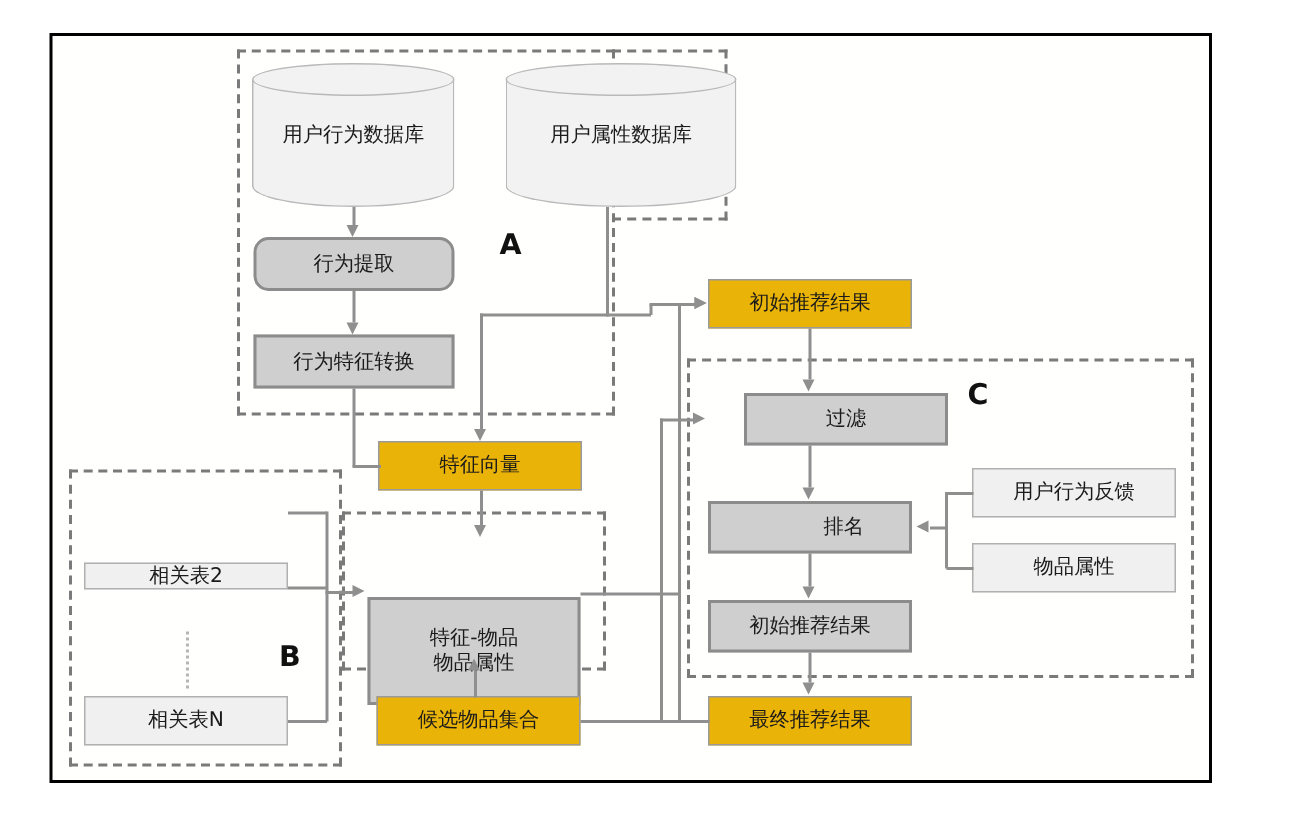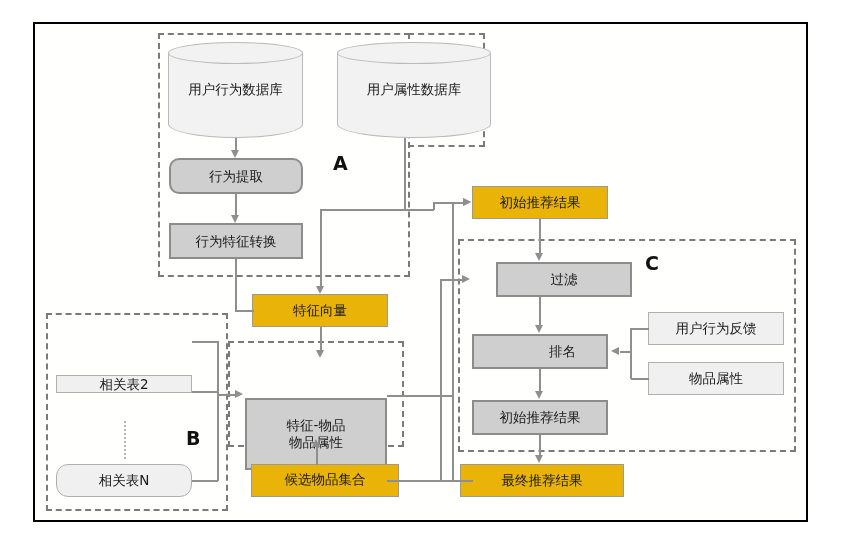--- a/index.html
+++ b/index.html
@@ -186,38 +186,38 @@
 
   <div class="node dark" style="left:169px; top:223px; width:134px; height:36px;">行为特征转换</div>
 
   <div class="node light" style="left:252px; top:294px; width:136px; height:33px;">特征向量</div>
 
 
   <div class="node lighter" style="left:56px; top:375px; width:136px; height:18px;">相关表2</div>
 
   <div class="vdots" style="left:124px; top:421px;"></div>
 
-  <div class="node lighter" style="left:56px; top:464px; width:136px; height:33px;border-radius:12px;">相关表N</div>
+  <div class="node lighter" style="left:56px; top:464px; width:136px; height:33px;">相关表N</div>
 
   <div class="node dark" style="left:245px; top:359px; width:142px; height:72px; flex-direction:column;margin-top:39px;">
     <span>特征-物品</span>
     <span>物品属性</span>
   </div>
 
-  <div class="node light" style="left:251px; top:464px; width:148px; height:33px;font-family:Liberation Serif, serif;">候选物品集合</div>
+  <div class="node light" style="left:251px; top:464px; width:136px; height:33px;">候选物品集合</div>
 
   <div class="node light" style="left:472px; top:186px; width:136px; height:33px;">初始推荐结果</div>
 
   <div class="node dark" style="left:472px; top:262px; width:136px; height:35px;margin-left:24px;">过滤</div>
 
   <div class="node dark" style="left:472px; top:334px; width:136px; height:35px;padding-left:45px;">排名</div>
 
   <div class="node dark" style="left:472px; top:400px; width:136px; height:35px;">初始推荐结果</div>
 
-  <div class="node light" style="left:460px; top:464px; width:164px; height:33px;text-align:center;">最终推荐结果</div>
+  <div class="node light" style="left:472px; top:464px; width:136px; height:33px;text-align:center;">最终推荐结果</div>
 
   <div class="node lighter" style="left:648px; top:362px; width:136px; height:33px;">物品属性</div>
 
   <div class="node lighter" style="left:648px; top:312px; width:136px; height:33px;">用户行为反馈</div>
 
   <div class="conn v" style="left:235px; top:138px; height:14px;"></div>
   <div class="arrow down" style="left:230.5px; top:150px;"></div>
 
   <div class="conn v" style="left:235px; top:194px; height:21px;"></div>
   <div class="arrow down" style="left:230.5px; top:215px;"></div>

